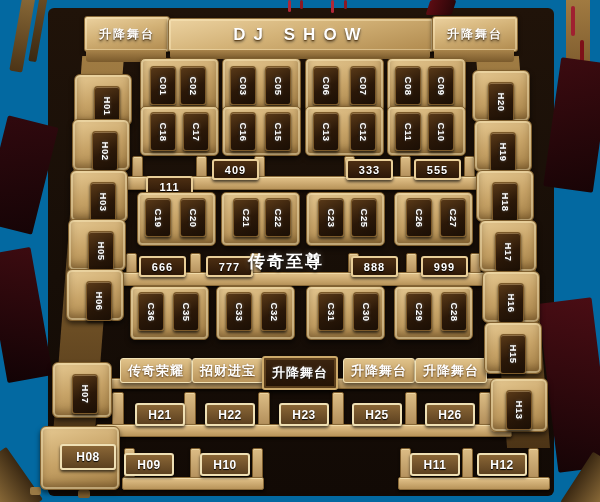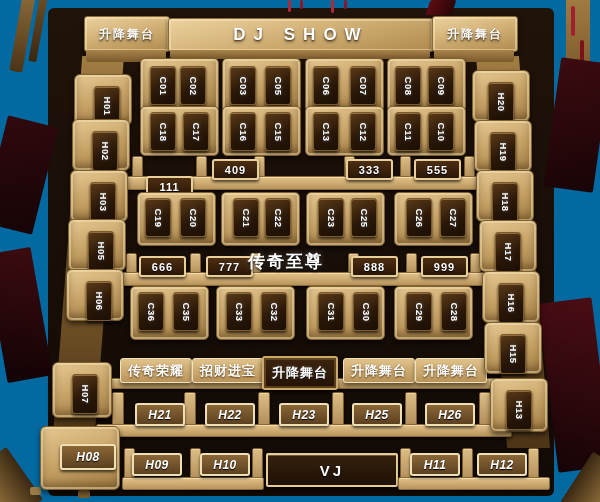--- a/index.html
+++ b/index.html
@@ -39,21 +39,21 @@
              box-shadow:0 2px 3px rgba(0,0,0,.6), inset 0 1px 0 rgba(252,236,190,.6);}
   .post{background:linear-gradient(180deg,#dcbd85,#a88350);border:1px solid #7c5c2c;border-radius:2px;
         box-shadow:0 2px 3px rgba(0,0,0,.55), inset 0 1px 0 rgba(252,236,190,.5);}
   .num-badge{height:17px;background:linear-gradient(180deg,#4c2e12,#2b1707);
              border:2px solid #e8ce98;border-radius:3px;color:#fff;font-weight:bold;font-size:11px;
              display:flex;align-items:center;justify-content:center;letter-spacing:1px;
              box-shadow:0 2px 3px rgba(0,0,0,.65);text-shadow:0 1px 1px #000;}
   .h-badge{height:19px;background:linear-gradient(180deg,#8a6636,#5c4120);
            border:2px solid #efe0b4;border-radius:3px;color:#fff;font-weight:bold;font-size:12px;
            display:flex;align-items:center;justify-content:center;letter-spacing:.5px;
-           box-shadow:0 2px 3px rgba(0,0,0,.65);text-shadow:0 1px 1px #000;font-style:italic;}
+           box-shadow:0 2px 3px rgba(0,0,0,.65);text-shadow:0 1px 1px #000;}
   .section-name{color:#fff;font-weight:bold;font-size:17px;letter-spacing:2px;white-space:nowrap;
                 text-shadow:0 2px 3px rgba(0,0,0,.9),0 0 6px rgba(255,255,255,.28);
                 transform:translateX(-50%);}
   .plate{height:23px;background:linear-gradient(180deg,#e0c289,#b9945a);
          border:1px solid #f2e2b6;border-radius:3px;color:#fff;font-weight:bold;font-size:13px;
          display:flex;align-items:center;justify-content:center;letter-spacing:1px;
          box-shadow:0 3px 4px rgba(0,0,0,.55);text-shadow:0 1px 2px rgba(60,30,0,.85);}
   .platform{background:linear-gradient(180deg,#3c2510,#231204);border:2px solid #cca96a;
             border-radius:3px;color:#fff;font-weight:bold;font-size:13px;letter-spacing:1px;
             display:flex;align-items:center;justify-content:center;
@@ -298,30 +298,27 @@
 
   <div class="abs booth booth-side" style="left:40px;top:426px;width:78px;height:62px;"></div>
   <div class="abs h-badge" style="left:60px;top:444px;width:52px;height:22px;">
       <span>H08</span>
     </div>
 
   <div class="abs post" style="left:124px;top:448px;width:9px;height:38px;"></div>
   <div class="abs post" style="left:190px;top:448px;width:9px;height:38px;"></div>
   <div class="abs post" style="left:252px;top:448px;width:9px;height:38px;"></div>
   <div class="abs bench-bar" style="left:122px;top:477px;width:140px;height:11px;border-radius:2px;"></div>
-  <div class="abs h-badge" style="left:132px;top:453px;width:46px;">
+  <div class="abs h-badge" style="left:124px;top:453px;width:46px;">
       <span>H09</span>
     </div>
   <div class="abs h-badge" style="left:200px;top:453px;width:46px;">
       <span>H10</span>
     </div>
 
-  <div class="abs vj" style="left:266px;top:453px;width:128px;height:30px;">
-      <span>VJ</span>
-    </div>
 
   <div class="abs post" style="left:400px;top:448px;width:9px;height:38px;"></div>
   <div class="abs post" style="left:462px;top:448px;width:9px;height:38px;"></div>
   <div class="abs post" style="left:528px;top:448px;width:9px;height:38px;"></div>
   <div class="abs bench-bar" style="left:398px;top:477px;width:150px;height:11px;border-radius:2px;"></div>
   <div class="abs h-badge" style="left:410px;top:453px;width:46px;">
       <span>H11</span>
     </div>
   <div class="abs h-badge" style="left:477px;top:453px;width:46px;">
       <span>H12</span>

